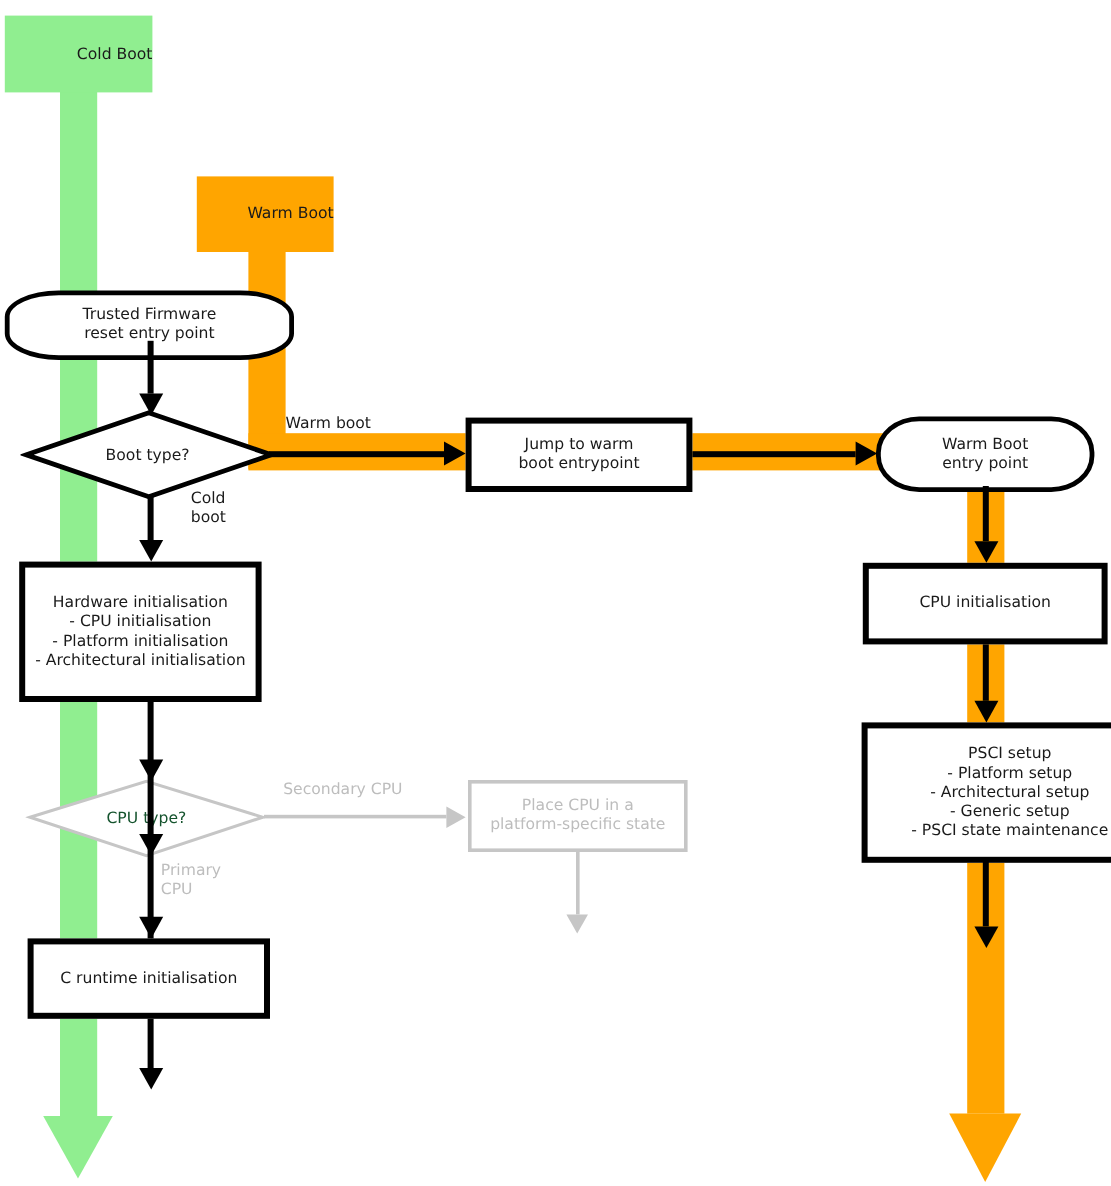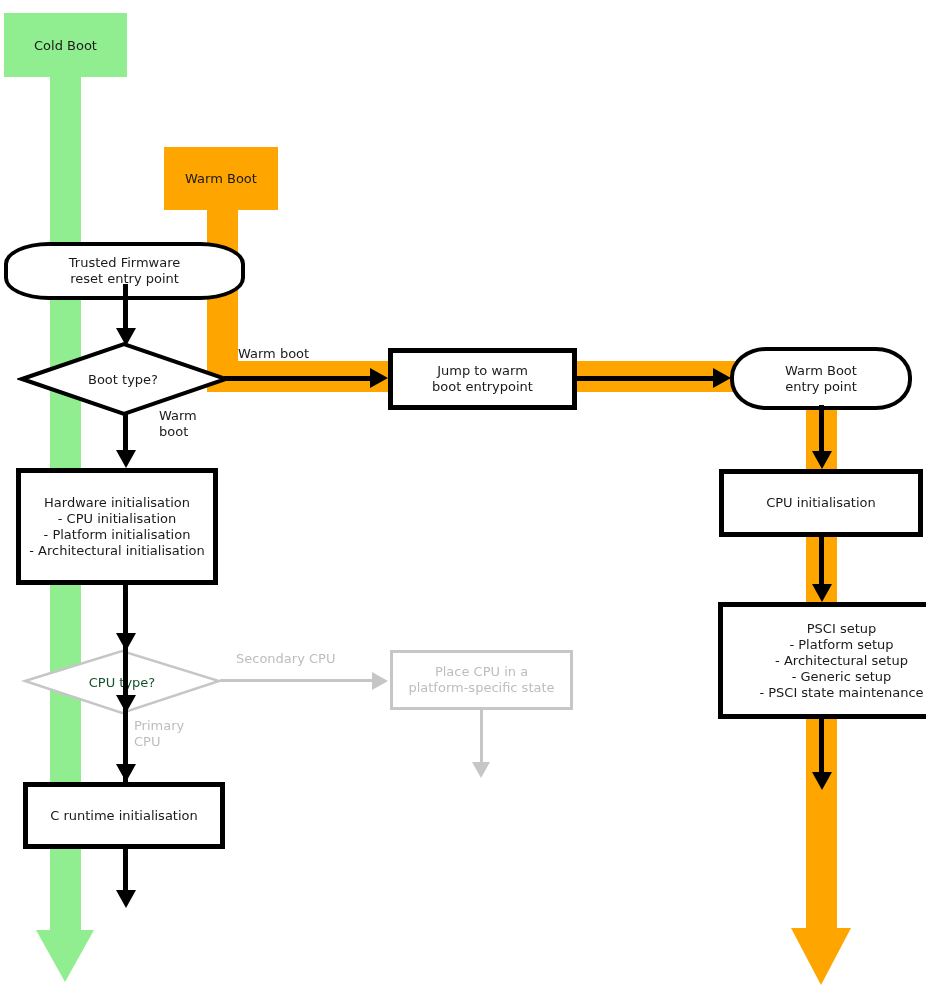--- a/index.html
+++ b/index.html
@@ -8,21 +8,21 @@
     font-family:"DejaVu Sans","Liberation Sans",sans-serif;
     font-size:13px;color:#1a1a1a;
   }
   .abs{position:absolute;}
   
   .band-green{background:#90EE90;z-index:1;}
   .band-orange{background:#FFA500;z-index:1;}
   .bighead-green{width:0;height:0;border-left:29px solid transparent;border-right:29px solid transparent;border-top:52px solid #90EE90;z-index:1;}
   .bighead-orange{width:0;height:0;border-left:30px solid transparent;border-right:30px solid transparent;border-top:57px solid #FFA500;z-index:1;}
   
-  .banner{display:flex;align-items:center;justify-content:center;z-index:2;}
+  .banner{display:flex;align-items:center;justify-content:flex-end;z-index:2;}
   .banner-green{background:#90EE90;}
   .banner-orange{background:#FFA500;}
   
   .node{background:#fff;border:5px solid #000;z-index:3;display:flex;flex-direction:column;align-items:center;justify-content:center;text-align:center;line-height:16px;box-sizing:border-box;}
   .stadium{border-width:4px;}
   .node.grey{border:3px solid #c6c6c6;color:#bdbdbd;align-items:center;}
   
   .aline{background:#000;z-index:4;}
   .ahead-down{width:0;height:0;border-left:10px solid transparent;border-right:10px solid transparent;border-top:18px solid #000;z-index:4;}
   .ahead-right{width:0;height:0;border-top:10px solid transparent;border-bottom:10px solid transparent;border-left:18px solid #000;z-index:4;}
@@ -143,21 +143,21 @@
     <div>Place CPU in a</div>
     <div>platform-specific state</div>
   </div>
 
   <div class="abs node" style="left:23px;top:782px;width:202px;height:67px;align-items:center;">
     <div>C runtime initialisation</div>
   </div>
 
   <div class="abs edge-label" style="left:238px;top:346px;">Warm boot</div>
   <div class="abs edge-label" style="left:159px;top:408px;">
-    <div>Warm</div>
+    <div>Cold</div>
     <div>boot</div>
   </div>
   <div class="abs edge-label grey" style="left:236px;top:651px;">Secondary CPU</div>
   <div class="abs edge-label grey" style="left:134px;top:718px;">
     <div>Primary</div>
     <div>CPU</div>
   </div>
 
 </div>
 

